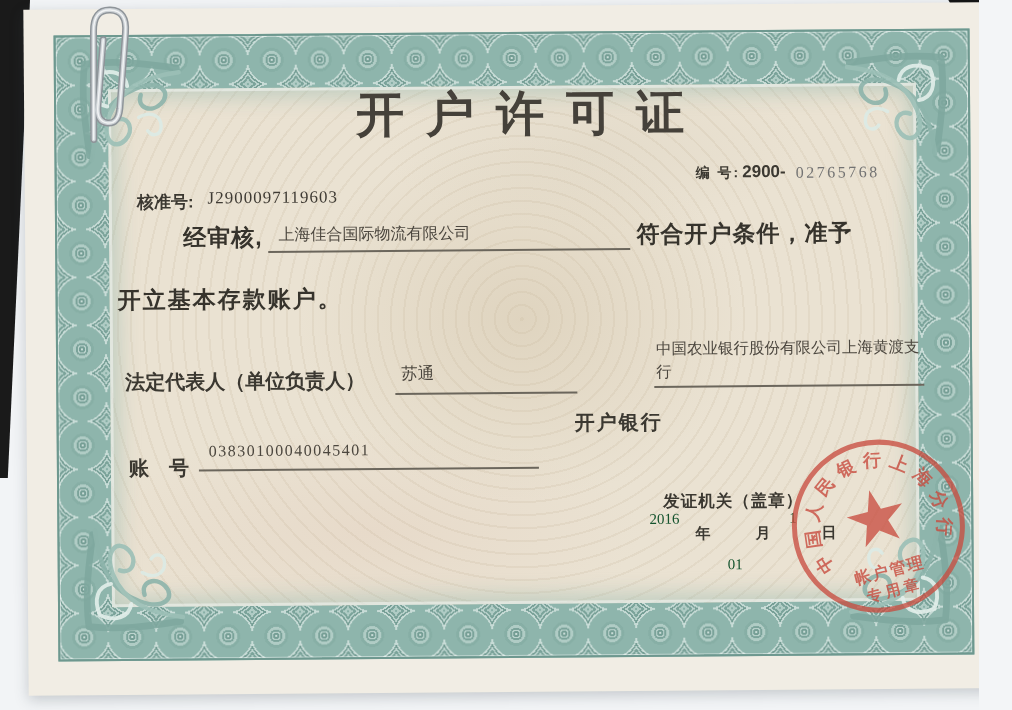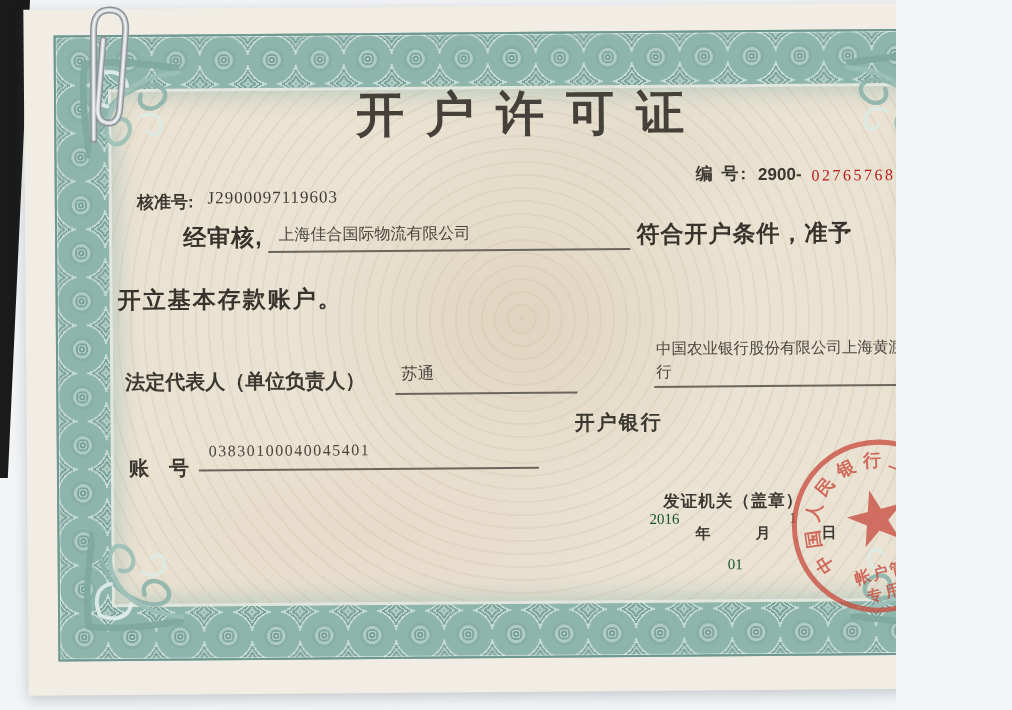--- a/index.html
+++ b/index.html
@@ -1,18 +1,18 @@
 <!DOCTYPE html>
 <html><head>
 <meta charset="utf-8">
 <style>
   html,body{margin:0;padding:0;}
   body{width:1012px;height:710px;overflow:hidden;background:#f3f5f7;
        font-family:"Liberation Sans","DejaVu Sans",sans-serif;}
-  .stage{position:relative;width:896px;height:710px;background:#f2f4f6;overflow:hidden;}
+  .stage{position:relative;width:979px;height:710px;background:#f2f4f6;overflow:hidden;}
 
   
   .dark-left{position:absolute;left:0;top:0;width:30px;height:478px;background:#1a1a1a;
              clip-path:polygon(0 0,100% 0,26% 100%,0 100%);}
   .dark-right{position:absolute;left:938px;top:0;width:74px;height:120px;background:#121212;
               clip-path:polygon(14% 0,100% 0,100% 100%);}
 
   
   .paper{position:absolute;left:26px;top:6px;width:974px;height:686px;background:#f1ede4;
          transform:rotate(-0.45deg);box-shadow:0 4px 14px rgba(60,70,80,.25);}
@@ -53,23 +53,23 @@
   .lbl{color:#3b3831;font-weight:bold;}
   .row{position:absolute;display:flex;align-items:flex-end;}
   .fill-val{color:#4c473f;}
   .uline{border-bottom:2px solid #6b665c;}
 
   .approval{left:112px;top:152px;}
   .approval .lbl{font-size:17px;margin-top:30px;}
   .approval .val{font-size:17px;margin-left:14px;transform:translateY(-5px);letter-spacing:1px;color:#3f3b34;}
 
   .serial{left:671px;top:158px;}
-  .serial .lbl{font-size:17px;letter-spacing:2px;}
-  .serial .prefix{font-size:17px;font-weight:bold;margin-left:10px;color:#3b3831;}
-  .serial .num{font-size:16px;margin-left:10px;color:#b91c1c;letter-spacing:2.5px;transform:translateY(0px);}
+  .serial .lbl{font-size:14px;letter-spacing:2px;}
+  .serial .prefix{font-size:17px;font-weight:bold;margin-left:2px;color:#3b3831;}
+  .serial .num{font-size:16px;margin-left:10px;color:#737373;letter-spacing:2.5px;transform:translateY(0px);}
 
   .line1{left:158px;top:214px;}
   .big{font-size:23px;font-weight:bold;color:#36332c;letter-spacing:1px;}
   .company-field{width:352px;margin:0 6px;padding:0 0 5px 10px;font-size:16px;}
   .line2{left:92px;top:276px;}
   .line2 .big{letter-spacing:2px;}
 
   .legal-lbl{position:absolute;left:99px;top:360px;font-size:20px;}
   .legal-field{position:absolute;left:369px;top:356px;width:176px;padding:0 0 8px 6px;font-size:16.5px;}
   .bank-lbl{position:absolute;left:548px;top:362px;font-size:20px;letter-spacing:2px;margin-top:42px;}

